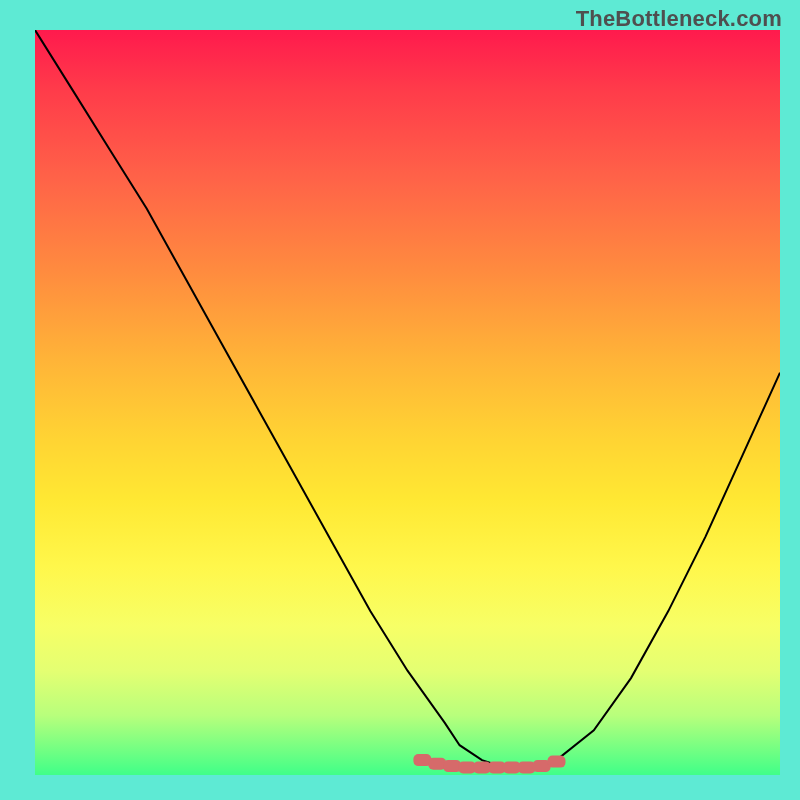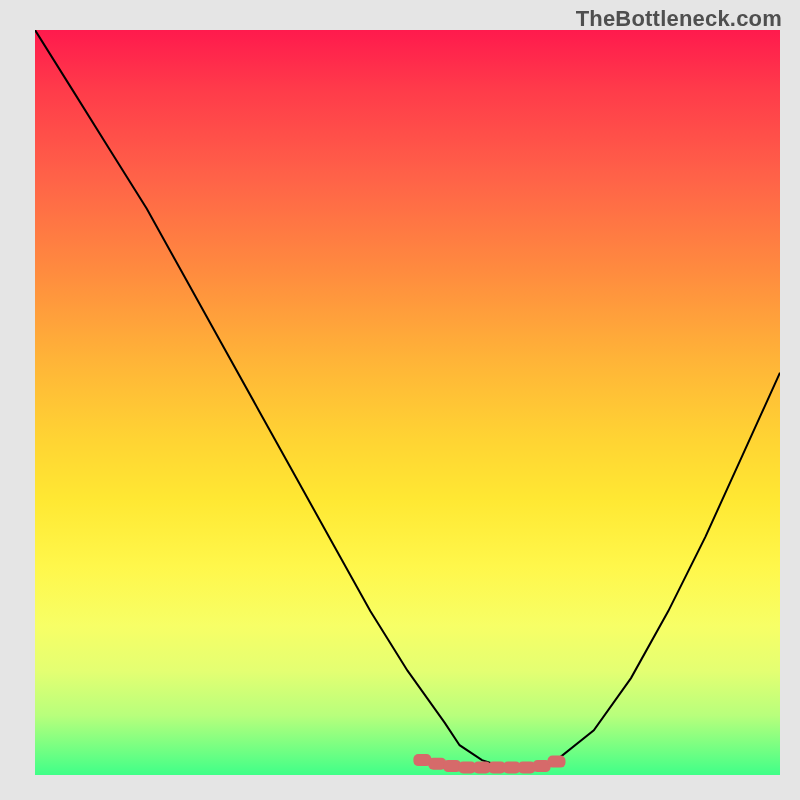--- a/index.html
+++ b/index.html
@@ -10,21 +10,21 @@
     background: #000;
     overflow: hidden;
     font-family: Arial, Helvetica, sans-serif;
   }
   .chart-frame {
     position: absolute;
     left: 0;
     top: 0;
     width: 800px;
     height: 800px;
-    background: #e5e5e5;
+    background: #5eead4;
   }
   .plot-area {
     position: absolute;
     left: 35px;
     top: 30px;
     width: 745px;
     height: 745px;
     background: linear-gradient(to bottom,
       #ff1a4d 0%,
       #ff3b4a 8%,

